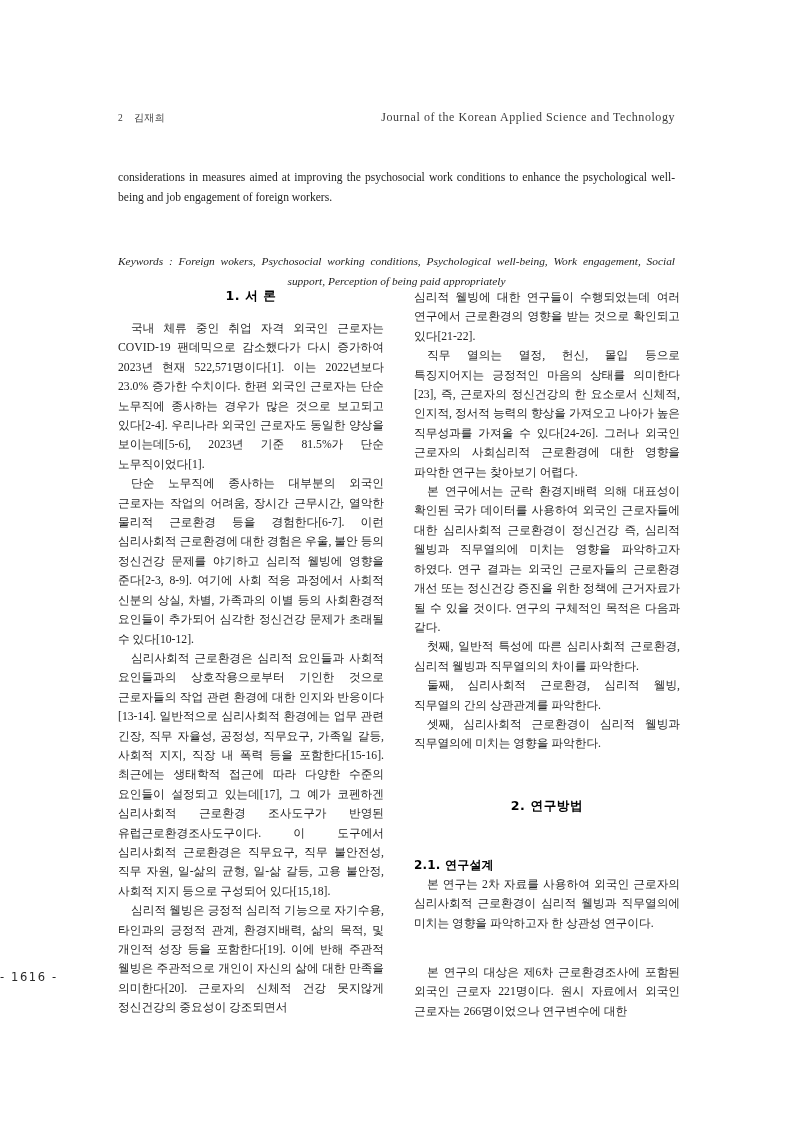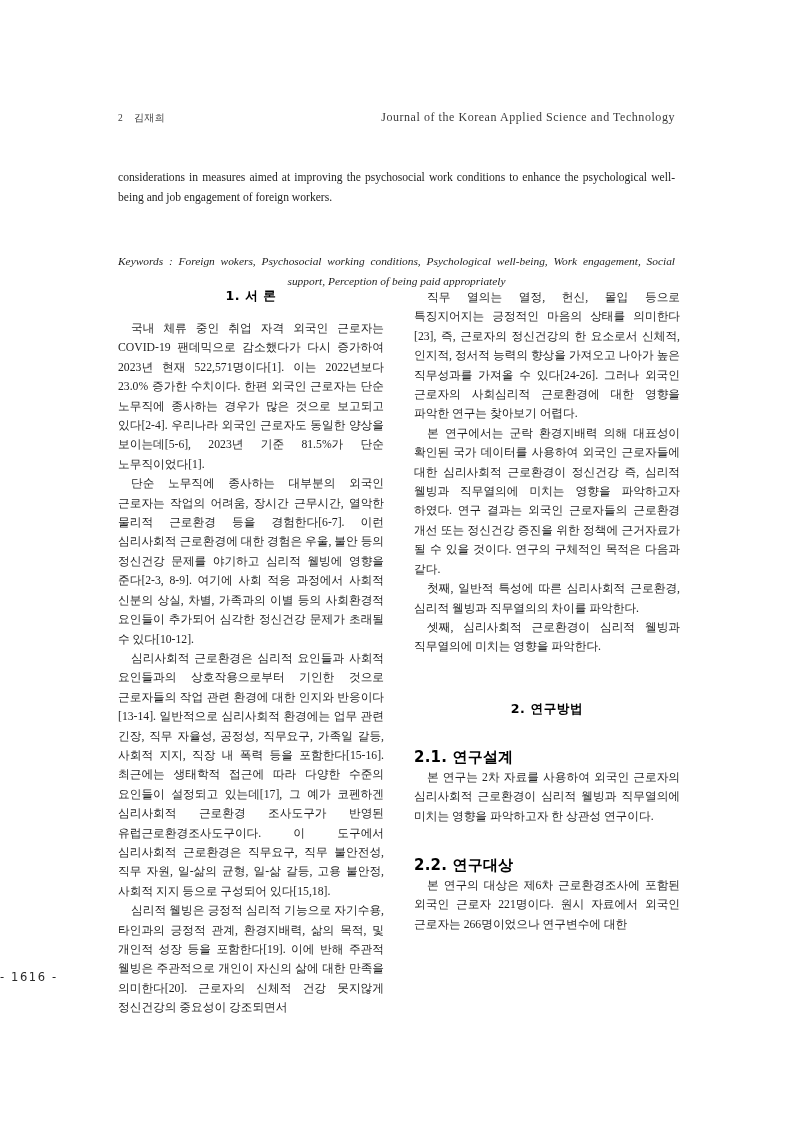--- a/index.html
+++ b/index.html
@@ -103,24 +103,24 @@
     font-size: 12.6px;
     font-weight: bold;
     text-align: center;
     color: #000;
     letter-spacing: 0.6px;
     margin: 0 0 14px 0;
   }
 
   .subsec-head {
     font-family: "DejaVu Sans", "Liberation Sans", sans-serif;
-    font-size: 15px;
+    font-size: 12px;
     font-weight: bold;
     color: #000;
-    margin: 0 0 1px 0;
+    margin: 12px 0 1px 0;
     letter-spacing: 0.2px;
   }
 
   p.body {
     margin: 0;
     font-size: 11.7px;
     line-height: 19.4px;
     text-align: justify;
     text-align-last: left;
     text-indent: 13px;
@@ -169,36 +169,37 @@
 
     <div class="col">
       <h2 class="sec-head">1. 서 론</h2>
       <p class="body">국내 체류 중인 취업 자격 외국인 근로자는 COVID-19 팬데믹으로 감소했다가 다시 증가하여 2023년 현재 522,571명이다[1]. 이는 2022년보다 23.0% 증가한 수치이다. 한편 외국인 근로자는 단순 노무직에 종사하는 경우가 많은 것으로 보고되고 있다[2-4]. 우리나라 외국인 근로자도 동일한 양상을 보이는데[5-6], 2023년 기준 81.5%가 단순 노무직이었다[1].</p>
       <p class="body">단순 노무직에 종사하는 대부분의 외국인 근로자는 작업의 어려움, 장시간 근무시간, 열악한 물리적 근로환경 등을 경험한다[6-7]. 이런 심리사회적 근로환경에 대한 경험은 우울, 불안 등의 정신건강 문제를 야기하고 심리적 웰빙에 영향을 준다[2-3, 8-9]. 여기에 사회 적응 과정에서 사회적 신분의 상실, 차별, 가족과의 이별 등의 사회환경적 요인들이 추가되어 심각한 정신건강 문제가 초래될 수 있다[10-12].</p>
       <p class="body">심리사회적 근로환경은 심리적 요인들과 사회적 요인들과의 상호작용으로부터 기인한 것으로 근로자들의 작업 관련 환경에 대한 인지와 반응이다[13-14]. 일반적으로 심리사회적 환경에는 업무 관련 긴장, 직무 자율성, 공정성, 직무요구, 가족일 갈등, 사회적 지지, 직장 내 폭력 등을 포함한다[15-16]. 최근에는 생태학적 접근에 따라 다양한 수준의 요인들이 설정되고 있는데[17], 그 예가 코펜하겐 심리사회적 근로환경 조사도구가 반영된 유럽근로환경조사도구이다. 이 도구에서 심리사회적 근로환경은 직무요구, 직무 불안전성, 직무 자원, 일-삶의 균형, 일-삶 갈등, 고용 불안정, 사회적 지지 등으로 구성되어 있다[15,18].</p>
       <p class="body">심리적 웰빙은 긍정적 심리적 기능으로 자기수용, 타인과의 긍정적 관계, 환경지배력, 삶의 목적, 및 개인적 성장 등을 포함한다[19]. 이에 반해 주관적 웰빙은 주관적으로 개인이 자신의 삶에 대한 만족을 의미한다[20]. 근로자의 신체적 건강 못지않게 정신건강의 중요성이 강조되면서</p>
     </div>
 
     <div class="col">
+      <p class="body noindent">심리적 웰빙에 대한 연구들이 수행되었는데 여러 연구에서 근로환경의 영향을 받는 것으로 확인되고 있다[21-22].</p>
       <p class="body">직무 열의는 열정, 헌신, 몰입 등으로 특징지어지는 긍정적인 마음의 상태를 의미한다[23], 즉, 근로자의 정신건강의 한 요소로서 신체적, 인지적, 정서적 능력의 향상을 가져오고 나아가 높은 직무성과를 가져올 수 있다[24-26]. 그러나 외국인 근로자의 사회심리적 근로환경에 대한 영향을 파악한 연구는 찾아보기 어렵다.</p>
       <p class="body">본 연구에서는 군락 환경지배력 의해 대표성이 확인된 국가 데이터를 사용하여 외국인 근로자들에 대한 심리사회적 근로환경이 정신건강 즉, 심리적 웰빙과 직무열의에 미치는 영향을 파악하고자 하였다. 연구 결과는 외국인 근로자들의 근로환경 개선 또는 정신건강 증진을 위한 정책에 근거자료가 될 수 있을 것이다. 연구의 구체적인 목적은 다음과 같다.</p>
       <p class="body">첫째, 일반적 특성에 따른 심리사회적 근로환경, 심리적 웰빙과 직무열의의 차이를 파악한다.</p>
+      <p class="body">둘째, 심리사회적 근로환경, 심리적 웰빙, 직무열의 간의 상관관계를 파악한다.</p>
       <p class="body">셋째, 심리사회적 근로환경이 심리적 웰빙과 직무열의에 미치는 영향을 파악한다.</p>
 
       <div class="blockgap-lg"></div>
 
       <h2 class="sec-head">2. 연구방법</h2>
 
       <div class="blockgap-sm"></div>
 
       <h3 class="subsec-head">2.1. 연구설계</h3>
       <p class="body">본 연구는 2차 자료를 사용하여 외국인 근로자의 심리사회적 근로환경이 심리적 웰빙과 직무열의에 미치는 영향을 파악하고자 한 상관성 연구이다.</p>
 
       <div class="blockgap-md"></div>
 
-      <h3 class="subsec-head">2.2. 연구대상</h3>
       <p class="body">본 연구의 대상은 제6차 근로환경조사에 포함된 외국인 근로자 221명이다. 원시 자료에서 외국인 근로자는 266명이었으나 연구변수에 대한</p>
     </div>
   </div>
 
   <div class="page-footer">- 1616 -</div>
 
 </div>
 
 </body></html>

